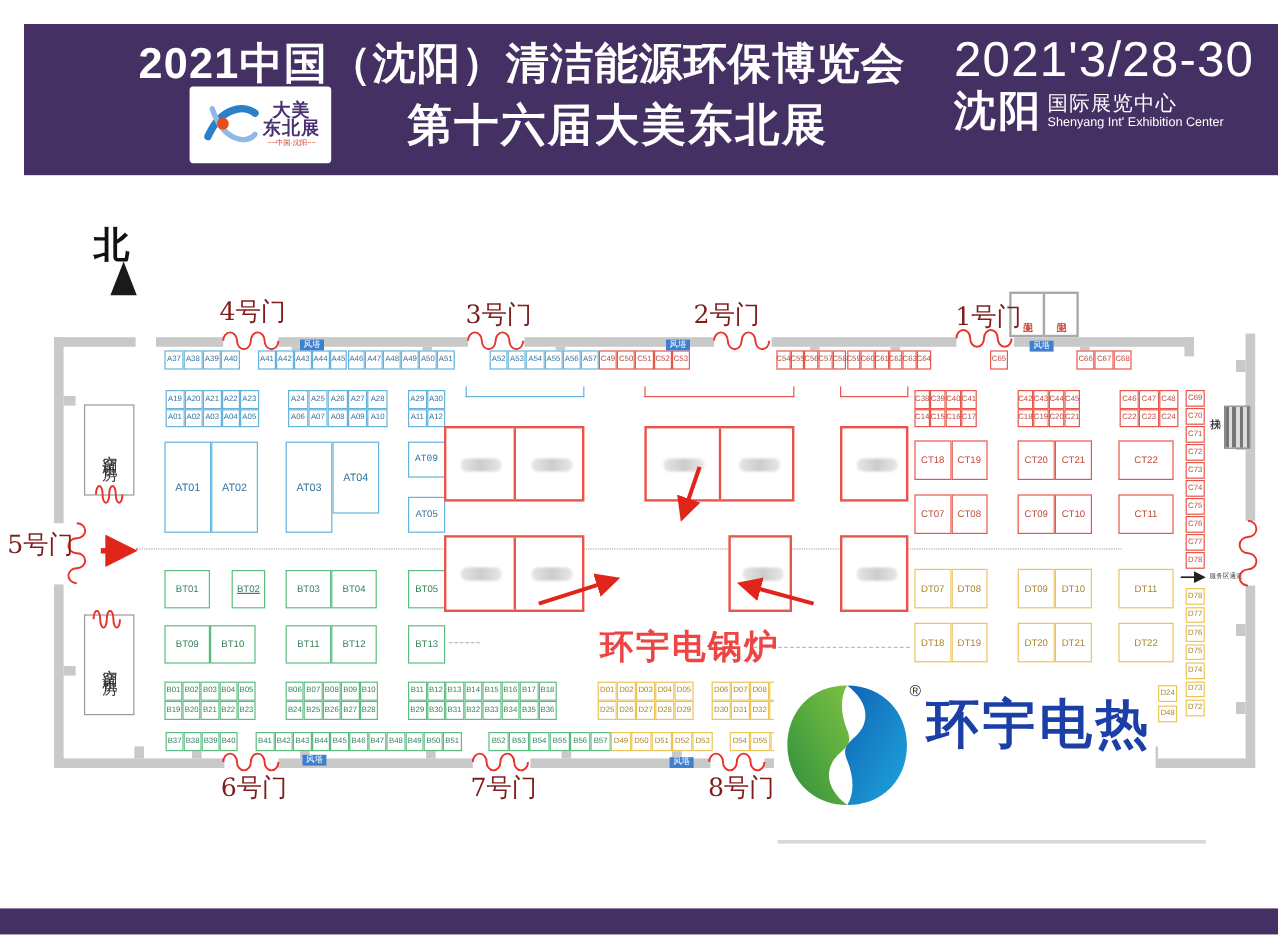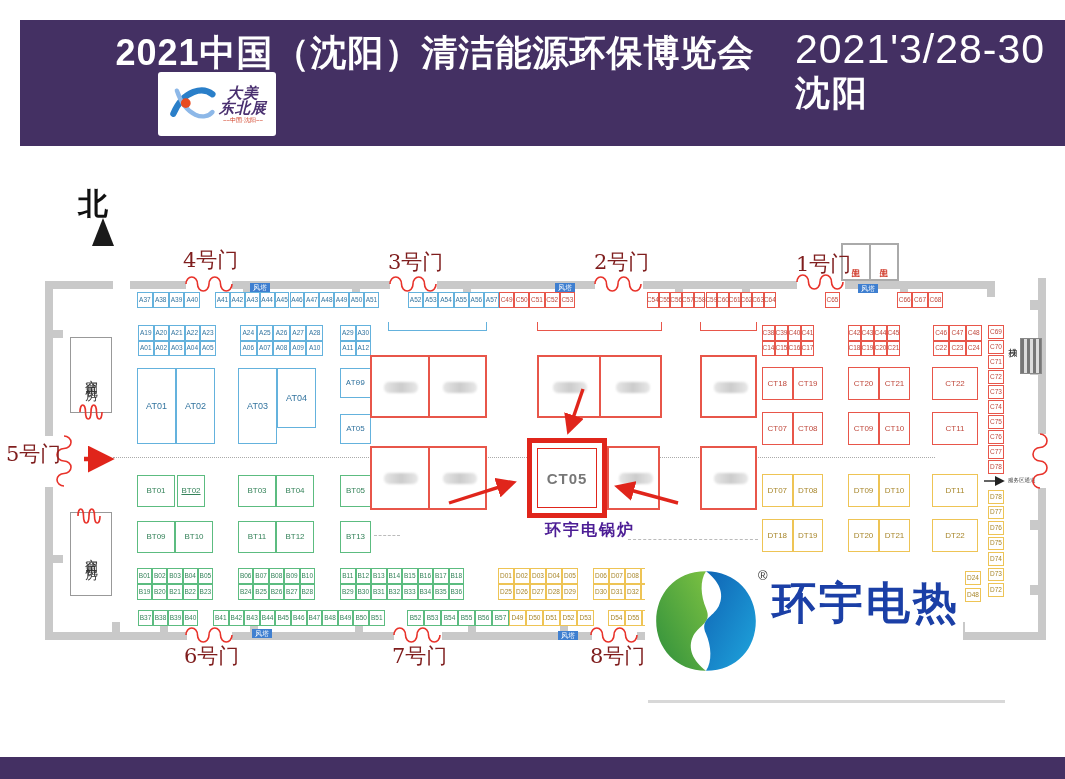--- a/index.html
+++ b/index.html
@@ -7,21 +7,21 @@
         font-family:"Liberation Sans",sans-serif;}
   
   .header{position:absolute;left:20px;top:20px;width:1045px;height:126px;background:#443063;}
   .title1{position:absolute;left:30px;top:9px;width:770px;text-align:center;color:#fff;
           font-size:36px;font-weight:bold;letter-spacing:1px;white-space:nowrap;}
   .title2{position:absolute;left:290px;top:60px;width:410px;text-align:center;color:#fff;
           font-size:37px;font-weight:bold;letter-spacing:2px;white-space:nowrap;}
   .logo-box{position:absolute;left:138px;top:52px;width:118px;height:64px;background:#fff;
             border-radius:3px;display:flex;align-items:center;justify-content:center;gap:2px;}
   .lg-tx{display:flex;flex-direction:column;line-height:1.05;align-items:center;}
-  .lg-tx b{font-size:15px;color:#4a3070;letter-spacing:1px;font-style:italic;}
+  .lg-tx b{font-size:15px;color:#4a3070;letter-spacing:1px;}
   .lg-sub{font-size:6px;color:#d03a20;margin-top:1px;}
   .hdr-right{position:absolute;left:775px;top:6px;color:#fff;}
   .h-date{font-size:41px;letter-spacing:1px;white-space:nowrap;}
   .h-venue{display:flex;align-items:flex-start;margin-top:2px;}
   .v-cn{font-size:35px;font-weight:bold;letter-spacing:2px;line-height:1;}
   .v-col{display:flex;flex-direction:column;margin-left:4px;margin-top:3px;line-height:1.1;}
   .v-suffix{font-size:17px;letter-spacing:1px;}
   .v-en{font-size:10.5px;}
   .footer{position:absolute;left:0;top:757px;width:1065px;height:22px;background:#443063;}
   
@@ -60,22 +60,22 @@
   .toilet span{writing-mode:vertical-rl;font-size:8.5px;color:#d03a2a;font-family:"DejaVu Serif",serif;line-height:1;}
   .esc-block{position:absolute;left:1020px;top:338px;width:20px;height:34px;z-index:2;
              background:repeating-linear-gradient(90deg,#777 0 3px,#ddd 3px 6px);border:1px solid #888;}
   .esc-label{position:absolute;left:1006px;top:341px;writing-mode:vertical-rl;font-size:9px;color:#333;z-index:2;}
   .svc-label{position:absolute;left:1008px;top:477px;font-size:5.5px;color:#444;z-index:2;white-space:nowrap;}
   .ct05{position:absolute;left:527px;top:438px;width:80px;height:80px;box-sizing:border-box;
         border:5px solid #e0251b;background:#fff;z-index:3;}
   .ct05-in{position:absolute;left:5px;top:5px;right:5px;bottom:5px;border:1.5px solid #e0251b;
            display:flex;align-items:center;justify-content:center;font-size:15px;font-weight:bold;
            color:#777;letter-spacing:1px;}
-  .caption{position:absolute;left:500px;top:520px;width:135px;text-align:right;font-size:16px;
-           font-weight:bold;color:#4c1d95;letter-spacing:2px;z-index:4;white-space:nowrap;}
+  .caption{position:absolute;left:500px;top:520px;width:135px;text-align:right;font-size:28px;
+           font-weight:bold;color:#ef4444;letter-spacing:2px;z-index:4;white-space:nowrap;}
   .arrow-layer{position:absolute;left:0;top:0;z-index:6;pointer-events:none;}
   
   .brand-panel{position:absolute;left:645px;top:553px;width:318px;height:150px;background:#fff;z-index:5;}
   .brand-line{position:absolute;left:648px;top:700px;width:357px;height:3px;background:#d8d8d8;z-index:5;}
   .brand-reg{position:absolute;left:758px;top:568px;font-size:13px;color:#333;z-index:6;}
   .brand-cn{position:absolute;left:772px;top:574px;font-size:44px;font-weight:bold;color:#1b3fa6;
             letter-spacing:3px;z-index:6;white-space:nowrap;}
   .brand-en{position:absolute;left:773px;top:631px;font-size:25px;font-weight:bold;color:#1b3fa6;
             letter-spacing:0.5px;z-index:6;white-space:nowrap;}
   .brand-mark{position:absolute;left:653px;top:568px;z-index:6;}
@@ -92,24 +92,29 @@
         <path d="M6 38 C18 10 40 8 50 16" stroke="#2a7fc9" stroke-width="7" fill="none" stroke-linecap="round"></path>
         <path d="M10 12 C20 42 42 46 50 36" stroke="#8db8e8" stroke-width="5" fill="none" stroke-linecap="round"></path>
         <circle cx="20" cy="26" r="5.5" fill="#e84b20"></circle>
       </svg>
       <div class="lg-tx">
         <b>大美</b>
         <b>东北展</b>
         <span class="lg-sub">~~中国·沈阳~~</span>
       </div>
     </div>
+    <div class="title2">第十六届大美东北展</div>
     <div class="hdr-right">
       <div class="h-date">2021'3/28-30</div>
       <div class="h-venue">
         <span class="v-cn">沈阳</span>
+        <span class="v-col">
+          <span class="v-suffix">国际展览中心</span>
+          <span class="v-en">Shenyang Int' Exhibition Center</span>
+        </span>
       </div>
     </div>
   </div>
 
   <div id="plan">
 
     <i class="wall" style="left:130px;top:281px;width:56px;height:8px"></i>
     <i class="wall" style="left:232px;top:281px;width:158px;height:8px"></i>
     <i class="wall" style="left:437px;top:281px;width:158px;height:8px"></i>
     <i class="wall" style="left:643px;top:281px;width:154px;height:8px"></i>
@@ -169,23 +174,20 @@
     </div>
 
     <div class="esc-block"></div>
     <div class="esc-label">扶梯</div>
     <div class="svc-label">服务区通道</div>
 
     <div class="bracket" style="left:388px;top:322px;width:99px;border-color:#64b2dd"></div>
     <div class="bracket" style="left:537px;top:322px;width:125px;border-color:#e8564a"></div>
     <div class="bracket" style="left:700px;top:322px;width:57px;border-color:#e8564a"></div>
 
-    <div class="ct05">
-      <div class="ct05-in">CT05</div>
-    </div>
     <div class="caption">环宇电锅炉</div>
 
     <svg class="arrow-layer" width="1065" height="779">
       <defs>
         <marker id="ar" markerWidth="6" markerHeight="6" refX="4.5" refY="3" orient="auto">
           <path d="M0,0 L6,3 L0,6 Z" fill="#e0251b"></path>
         </marker>
         <marker id="ab" markerWidth="7" markerHeight="7" refX="5" refY="3.5" orient="auto">
           <path d="M0,0 L7,3.5 L0,7 Z" fill="#222"></path>
         </marker>
@@ -321,21 +323,21 @@
       <div class="booth c-yellow" style="left: 988px; top: 583px; width: 16px; height: 13.5px;">D72</div>
       <div class="booth c-yellow" style="left: 965px; top: 571px; width: 16px; height: 14px;">D24</div>
       <div class="booth c-yellow" style="left: 965px; top: 588px; width: 16px; height: 14px;">D48</div>
       <div class="booth c-blue" style="left: 137px; top: 368px; width: 39px; height: 76px; font-size: 9px;">AT01</div>
       <div class="booth c-blue" style="left: 176px; top: 368px; width: 39px; height: 76px; font-size: 9px;">AT02</div>
       <div class="booth c-blue" style="left: 238px; top: 368px; width: 39px; height: 76px; font-size: 9px;">AT03</div>
       <div class="booth c-blue" style="left: 277px; top: 368px; width: 39px; height: 60px; font-size: 9px;">AT04</div>
       <div class="booth c-blue" style="left: 340px; top: 368px; width: 31px; height: 30px; font-size: 8px; font-family: Liberation Mono, monospace;">AT09</div>
       <div class="booth c-blue" style="left: 340px; top: 414px; width: 31px; height: 30px; font-size: 8px;">AT05</div>
       <div class="booth c-green" style="left: 137px; top: 475px; width: 38px; height: 32px; font-size: 8px;">BT01</div>
-      <div class="booth c-green" style="left: 177px; top: 475px; width: 28px; height: 32px; font-size: 8px; text-decoration: underline;">BT02</div>
+      <div class="booth c-green" style="left: 193px; top: 475px; width: 28px; height: 32px; font-size: 8px; text-decoration: underline;">BT02</div>
       <div class="booth c-green" style="left: 238px; top: 475px; width: 38px; height: 32px; font-size: 8px;">BT03</div>
       <div class="booth c-green" style="left: 276px; top: 475px; width: 38px; height: 32px; font-size: 8px;">BT04</div>
       <div class="booth c-green" style="left: 340px; top: 475px; width: 31px; height: 32px; font-size: 8px;">BT05</div>
       <div class="booth c-green" style="left: 137px; top: 521px; width: 38px; height: 32px; font-size: 8px;">BT09</div>
       <div class="booth c-green" style="left: 175px; top: 521px; width: 38px; height: 32px; font-size: 8px;">BT10</div>
       <div class="booth c-green" style="left: 238px; top: 521px; width: 38px; height: 32px; font-size: 8px;">BT11</div>
       <div class="booth c-green" style="left: 276px; top: 521px; width: 38px; height: 32px; font-size: 8px;">BT12</div>
       <div class="booth c-green" style="left: 340px; top: 521px; width: 31px; height: 32px; font-size: 8px;">BT13</div>
       <div class="booth c-red" style="left: 762px; top: 367px; width: 30.5px; height: 33px; font-size: 8px;">CT18</div>
       <div class="booth c-red" style="left: 792.5px; top: 367px; width: 30.5px; height: 33px; font-size: 8px;">CT19</div>
@@ -468,21 +470,21 @@
           <path d="M0 8 a5.75 7 0 0 1 11.5 0 a5.75 7 0 0 0 11.5 0 a5.75 7 0 0 1 11.5 0 a5.75 7 0 0 0 11.5 0" fill="none" stroke="#e8322a" stroke-width="1.6"></path>
         </svg></div>
       <div class="door-label" style="left: 183px; top: 250px;">4号门</div>
       <div class="door" style="left: 390px; top: 276px; width: 46px; height: 16px;"><svg width="46" height="16" style="overflow:visible">
           <path d="M0 8 a5.75 7 0 0 1 11.5 0 a5.75 7 0 0 0 11.5 0 a5.75 7 0 0 1 11.5 0 a5.75 7 0 0 0 11.5 0" fill="none" stroke="#e8322a" stroke-width="1.6"></path>
         </svg></div>
       <div class="door-label" style="left: 388px; top: 252px;">3号门</div>
       <div class="door" style="left: 595px; top: 276px; width: 46px; height: 16px;"><svg width="46" height="16" style="overflow:visible">
           <path d="M0 8 a5.75 7 0 0 1 11.5 0 a5.75 7 0 0 0 11.5 0 a5.75 7 0 0 1 11.5 0 a5.75 7 0 0 0 11.5 0" fill="none" stroke="#e8322a" stroke-width="1.6"></path>
         </svg></div>
-      <div class="door-label" style="left: 594px; top: 252px; text-align: right;">2号门</div>
+      <div class="door-label" style="left: 578px; top: 252px; text-align: right;">2号门</div>
       <div class="door" style="left: 797px; top: 274px; width: 46px; height: 16px;"><svg width="46" height="16" style="overflow:visible">
           <path d="M0 8 a5.75 7 0 0 1 11.5 0 a5.75 7 0 0 0 11.5 0 a5.75 7 0 0 1 11.5 0 a5.75 7 0 0 0 11.5 0" fill="none" stroke="#e8322a" stroke-width="1.6"></path>
         </svg></div>
       <div class="door-label" style="left: 796px; top: 254px;">1号门</div>
       <div class="door v" style="left: 56px; top: 436px; width: 50px; height: 16px;"><svg width="50" height="16" style="overflow:visible">
           <path d="M0 8 a6.25 7 0 0 1 12.5 0 a6.25 7 0 0 0 12.5 0 a6.25 7 0 0 1 12.5 0 a6.25 7 0 0 0 12.5 0" fill="none" stroke="#e8322a" stroke-width="1.6"></path>
         </svg></div>
       <div class="door-label" style="left: 6px; top: 444px;">5号门</div>
       <div class="door" style="left: 186px; top: 627px; width: 46px; height: 16px;"><svg width="46" height="16" style="overflow:visible">
           <path d="M0 8 a5.75 7 0 0 1 11.5 0 a5.75 7 0 0 0 11.5 0 a5.75 7 0 0 1 11.5 0 a5.75 7 0 0 0 11.5 0" fill="none" stroke="#e8322a" stroke-width="1.6"></path>

